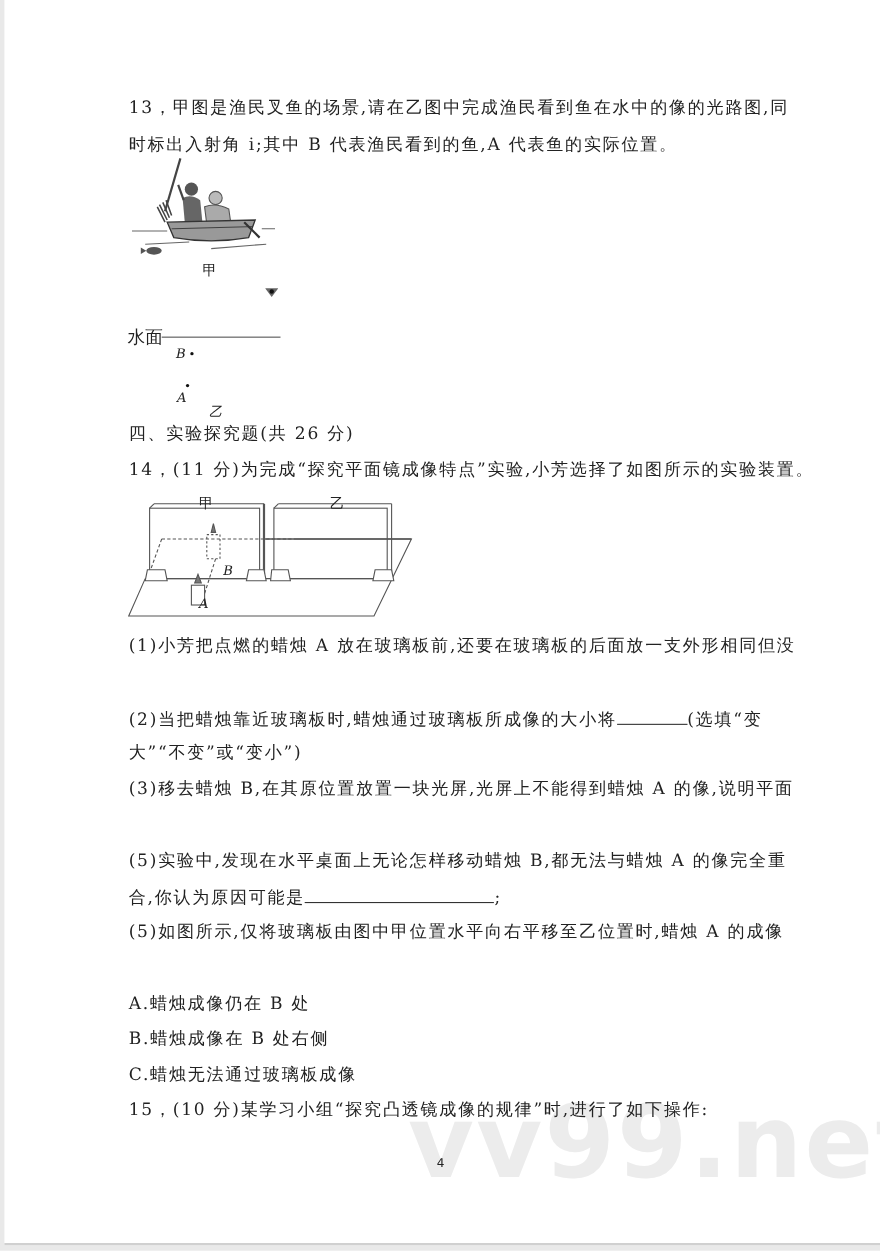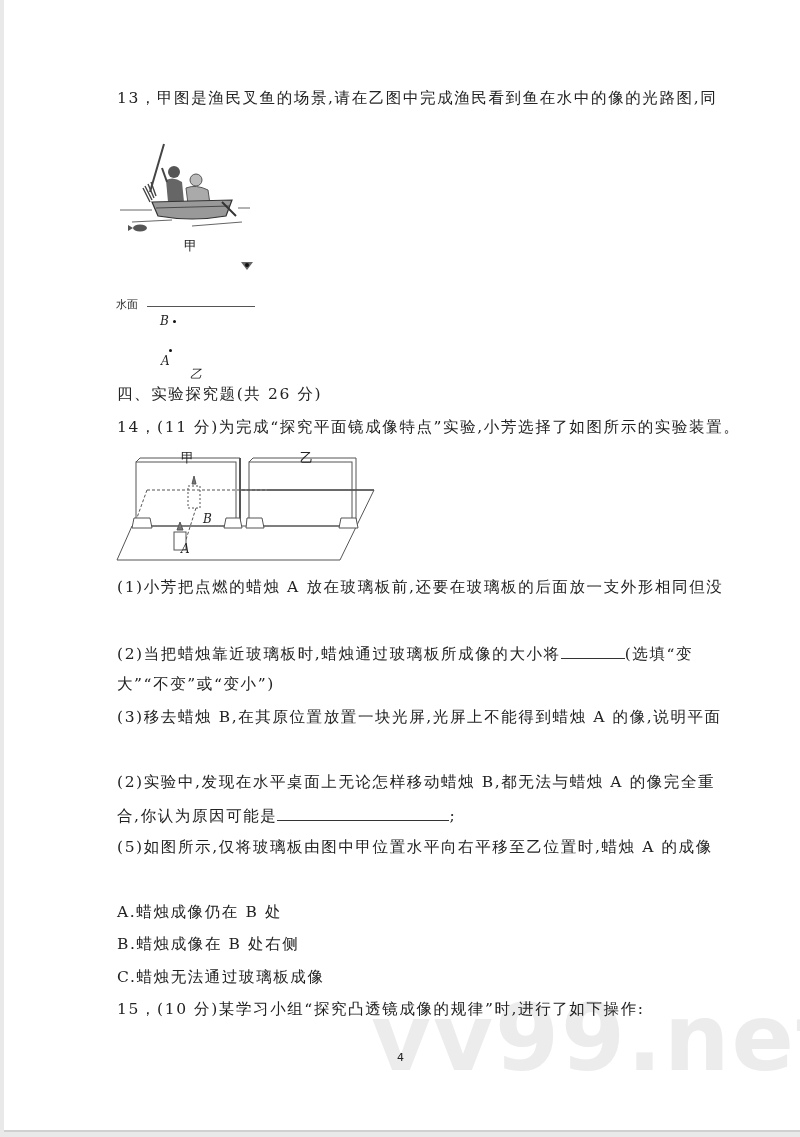--- a/index.html
+++ b/index.html
@@ -20,20 +20,21 @@
     font-size:92px; color:#ececec; letter-spacing:2px; line-height:1;
   }
   .pagenum { position:absolute; left:393px; top:1051px; font-size:11px; font-family:"DejaVu Sans", sans-serif; }
 </style>
 </head>
 <body>
 
 <div class="page">
 
   <div class="line" style="top:88px;">13，甲图是渔民叉鱼的场景,请在乙图中完成渔民看到鱼在水中的像的光路图,同</div>
+  <div class="line" style="top:121px;">时标出入射角 i;其中 B 代表渔民看到的鱼,A 代表鱼的实际位置。</div>
 
   <svg class="fig" style="left:108px; top:140px;" width="140" height="96" viewBox="0 0 140 96">
     <line x1="52" y1="4" x2="38" y2="52" stroke="#444" stroke-width="2"></line>
     <path d="M33 46 L40 60 M36 44 L42 58 M39 42 L44 56 M31 48 L38 62" stroke="#444" stroke-width="1.4" fill="none"></path>
     <circle cx="62" cy="32" r="6" fill="#555"></circle>
     <path d="M54 40 Q62 36 70 42 L72 62 L56 62 Z" fill="#666"></path>
     <line x1="55" y1="42" x2="50" y2="28" stroke="#444" stroke-width="2"></line>
     <circle cx="84" cy="40" r="6" fill="#bbb" stroke="#555"></circle>
     <path d="M74 48 Q84 44 96 50 L98 64 L76 64 Z" fill="#aaa" stroke="#555"></path>
     <path d="M40 62 L120 60 L114 76 Q80 82 46 76 Z" fill="#999" stroke="#333" stroke-width="1.2"></path>
@@ -43,21 +44,21 @@
     <ellipse cx="28" cy="88" rx="7" ry="3.5" fill="#555"></ellipse>
     <path d="M21 88 L16 85 L16 91 Z" fill="#555"></path>
   </svg>
   <div class="lbl" style="left:180px; top:237px;">甲</div>
 
   <svg class="fig" style="left:237px; top:261px;" width="12" height="10" viewBox="0 0 12 10">
     <path d="M0 1 L12 1 L6 9 Z" fill="#666"></path>
     <circle cx="6" cy="4" r="2" fill="#111"></circle>
   </svg>
 
-  <div class="lbl" style="left:112px; top:297px; font-size:11px;">水面</div>
+  <div class="lbl" style="left:112px; top:297px; font-size:16px;">水面</div>
   <div class="fig" style="left:143px; top:306px; width:108px; height:1px; background:#555;"></div>
   <div class="lbl" style="left:156px; top:314px; font-style:italic; font-size:12px;">B</div>
   <div class="fig" style="left:169px; top:320px; width:3px; height:3px; border-radius:50%; background:#111;"></div>
   <div class="fig" style="left:165px; top:349px; width:3px; height:3px; border-radius:50%; background:#111;"></div>
   <div class="lbl" style="left:157px; top:354px; font-style:italic; font-size:12px;">A</div>
   <div class="lbl" style="left:186px; top:366px; font-size:12px; font-style:italic;">乙</div>
 
   <div class="line" style="top:384px;">四、实验探究题(共 26 分)</div>
 
   <div class="line" style="top:417px;">14，(11 分)为完成“探究平面镜成像特点”实验,小芳选择了如图所示的实验装置。</div>
@@ -99,21 +100,21 @@
   <div class="lbl" style="left:177px; top:542px; font-style:italic; font-size:12px;">A</div>
 
   <div class="line" style="top:577px;">(1)小芳把点燃的蜡烛 A 放在玻璃板前,还要在玻璃板的后面放一支外形相同但没</div>
   <div class="line" style="top:642px;">
     <span>(2)当把蜡烛靠近玻璃板时,蜡烛通过玻璃板所成像的大小将</span><span class="blank" style="width:64px;"></span><span>(选填“变</span>
   </div>
   <div class="line" style="top:674px;">大”“不变”或“变小”)</div>
 
   <div class="line" style="top:707px;">(3)移去蜡烛 B,在其原位置放置一块光屏,光屏上不能得到蜡烛 A 的像,说明平面</div>
 
-  <div class="line" style="top:772px;">(2)实验中,发现在水平桌面上无论怎样移动蜡烛 B,都无法与蜡烛 A 的像完全重</div>
+  <div class="line" style="top:772px;">(5)实验中,发现在水平桌面上无论怎样移动蜡烛 B,都无法与蜡烛 A 的像完全重</div>
   <div class="line" style="top:804px;">
     <span>合,你认为原因可能是</span><span class="blank" style="width:172px;"></span><span>;</span>
   </div>
 
   <div class="line" style="top:837px;">(5)如图所示,仅将玻璃板由图中甲位置水平向右平移至乙位置时,蜡烛 A 的成像</div>
 
   <div class="line" style="top:902px;">A.蜡烛成像仍在 B 处</div>
   <div class="line" style="top:967px;">C.蜡烛无法通过玻璃板成像</div>
   <div class="line" style="top:934px;">B.蜡烛成像在 B 处右侧</div>
 

